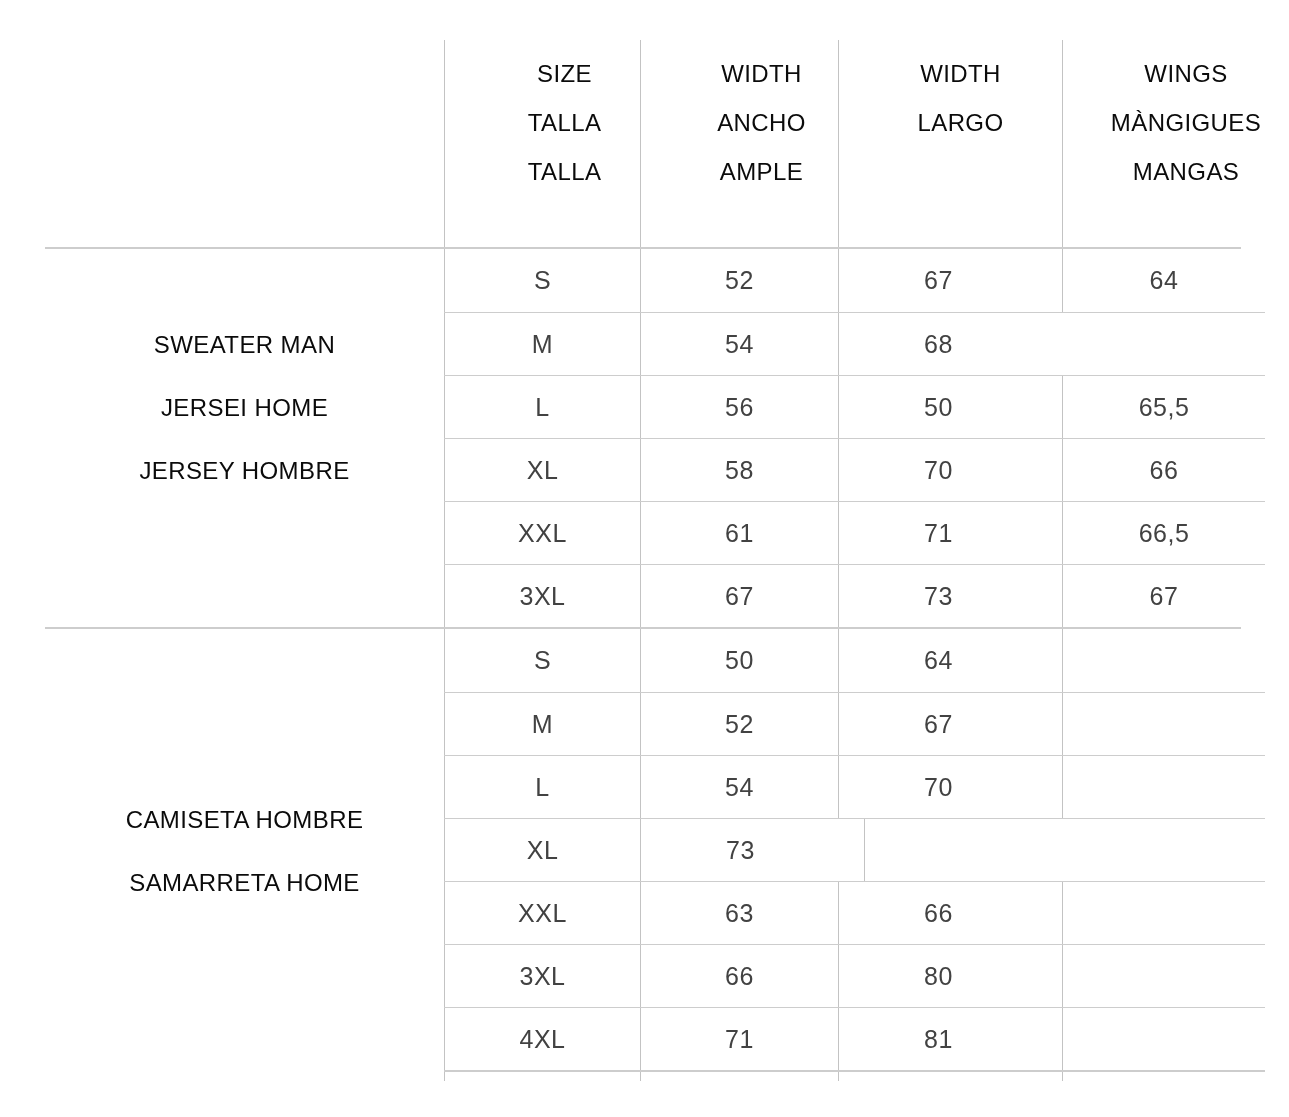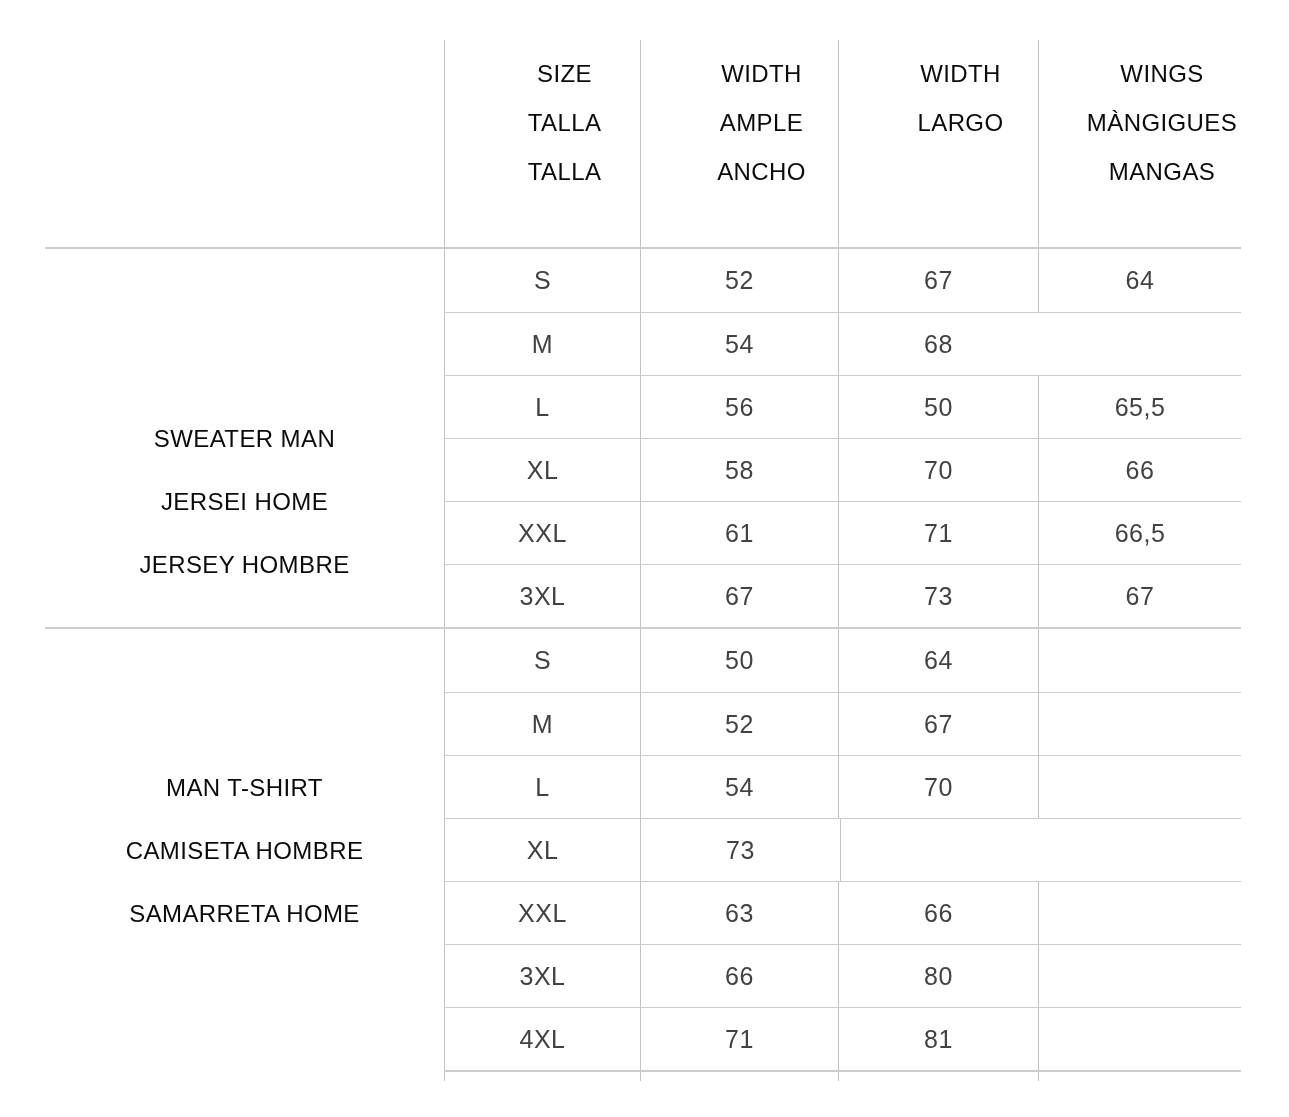--- a/index.html
+++ b/index.html
@@ -19,21 +19,21 @@
     left: 45px;
     top: 40px;
     width: 1196px;
     color: #0b0b0b;
   }
   
   .label-col   { width: 399px; flex: 0 0 399px; box-sizing: border-box; }
   .c0 { width: 196px; }
   .c1 { width: 198px; }
   .c2 { width: 200px; }
-  .c3 { width: 203px; }
+  .c3 { width: 203px; margin-left: 24px; }
   .vcell {
     box-sizing: border-box;
     border-left: 1.5px solid #c3c3c3;
     flex: 0 0 auto;
   }
   
   .header-row {
     display: flex;
     height: 207px;
   }
@@ -59,21 +59,21 @@
     justify-content: center;
     align-items: center;
   }
   .group-label-line {
     font-size: 24px;
     line-height: 63px;
     letter-spacing: 0.4px;
     white-space: nowrap;
   }
   
-  .group-0 .group-label { transform: translateY(-31px); justify-content: flex-end; }
+  .group-0 .group-label { transform: translateY(-31px); }
   .rows { flex: 1 1 auto; }
   .row {
     display: flex;
     height: 63px;
     box-sizing: border-box;
   }
   .row + .row { border-top: 1.5px solid #cdcdcd; }
   .group-last .rows { border-bottom: 2px solid #cdcdcd; }
   .cell {
     display: flex;
@@ -96,22 +96,22 @@
   <div class="header-row">
     <div class="label-col"></div>
     <div id="header-cols" style="display: flex;">
         <div class="vcell header-col c0">
           <div class="header-line">SIZE</div>
           <div class="header-line">TALLA</div>
           <div class="header-line">TALLA</div>
         </div>
         <div class="vcell header-col c1">
           <div class="header-line">WIDTH</div>
+          <div class="header-line">ANCHO</div>
           <div class="header-line">AMPLE</div>
-          <div class="header-line">ANCHO</div>
         </div>
         <div class="vcell header-col c2">
           <div class="header-line">WIDTH</div>
           <div class="header-line">LARGO</div>
         </div>
         <div class="vcell header-col c3">
           <div class="header-line">WINGS</div>
           <div class="header-line">MÀNGIGUES</div>
           <div class="header-line">MANGAS</div>
         </div>
@@ -157,21 +157,20 @@
           <div class="row">
             <div class="vcell cell c0">3XL</div>
             <div class="vcell cell c1">67</div>
             <div class="vcell cell c2">73</div>
             <div class="vcell cell c3">67</div>
           </div>
         </div>
       </div>
       <div class="group group-1 group-last">
         <div class="label-col group-label">
-          <div class="group-label-line">MAN T-SHIRT</div>
           <div class="group-label-line">CAMISETA HOMBRE</div>
           <div class="group-label-line">SAMARRETA HOME</div>
         </div>
         <div class="rows">
           <div class="row">
             <div class="vcell cell c0">S</div>
             <div class="vcell cell c1">50</div>
             <div class="vcell cell c2">64</div>
             <div class="vcell cell c3"></div>
           </div>

